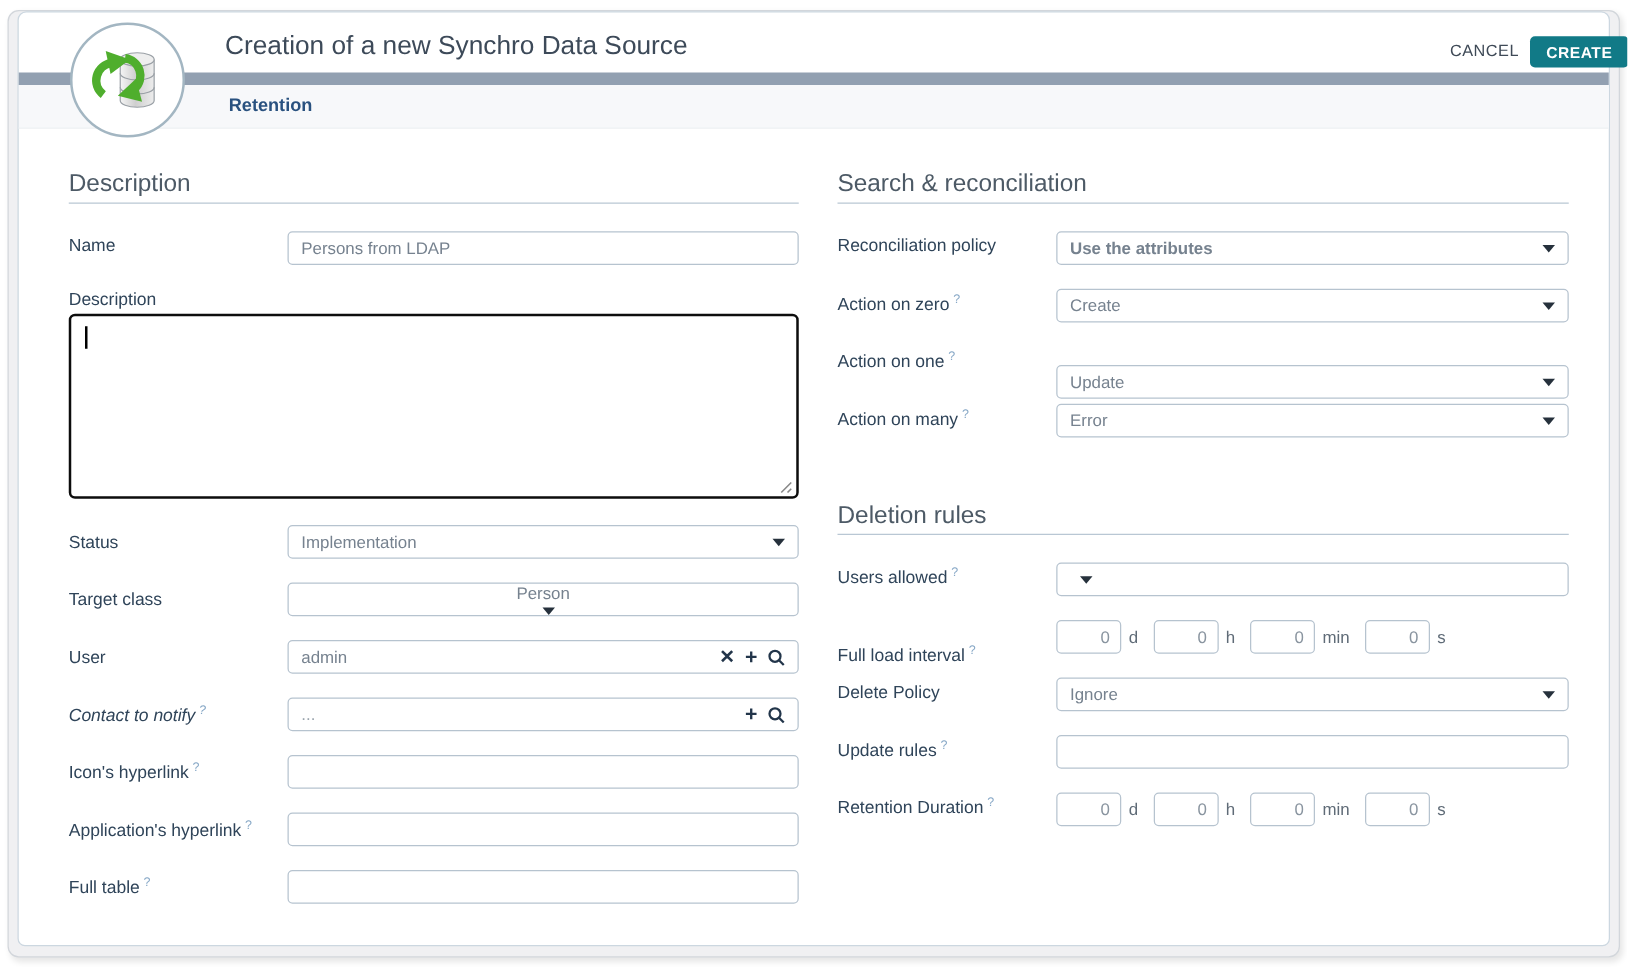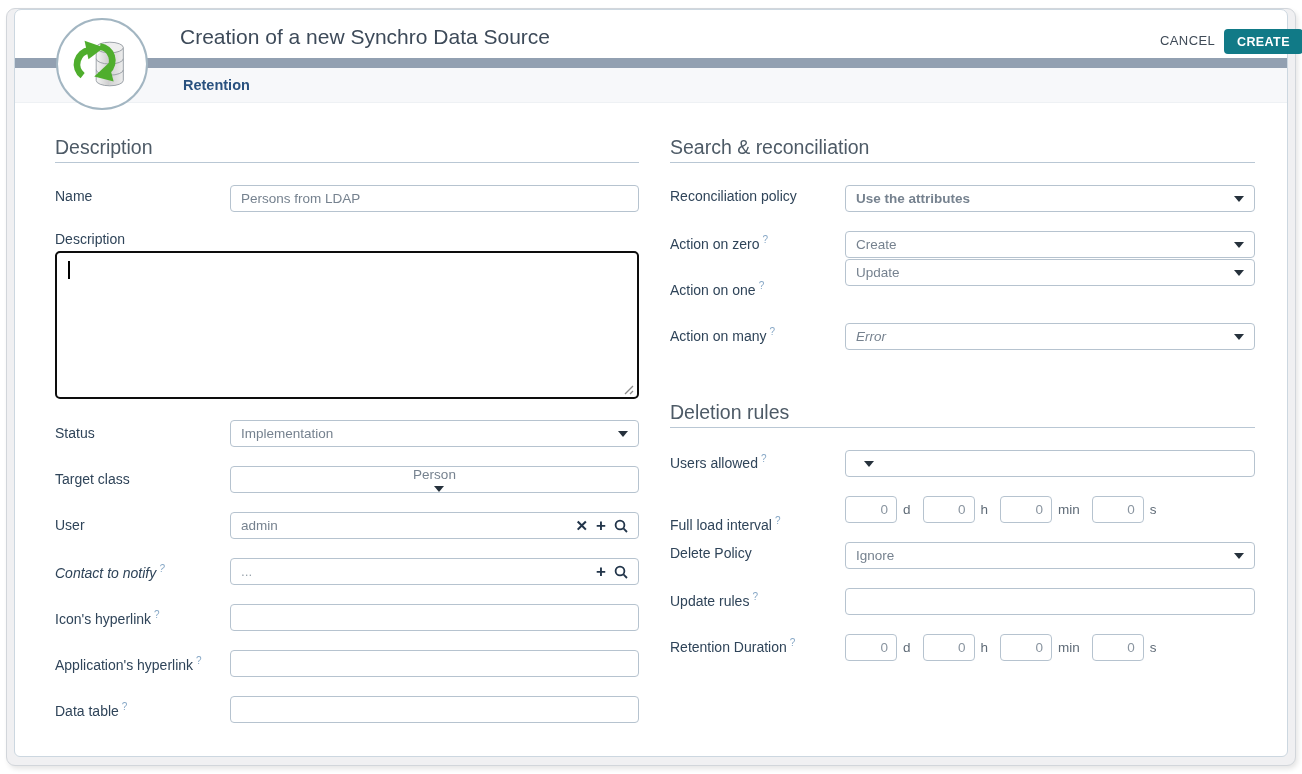--- a/index.html
+++ b/index.html
@@ -167,21 +167,21 @@
     <span>Icon's hyperlink</span><sup>?</sup>
   </label>
   <input class="input lc" style="top: 604px;" type="text">
 
   <label class="flabel ll" style="top:655px;">
     <span>Application's hyperlink</span><sup>?</sup>
   </label>
   <input class="input lc" style="top: 650px;" type="text">
 
   <label class="flabel ll" style="top:701px;">
-    <span>Data table</span><sup>?</sup>
+    <span>Full table</span><sup>?</sup>
   </label>
   <input class="input lc" style="top: 696px;" type="text">
 
   <div class="sec-heading" style="left:670px; top:136px;">Search &amp; reconciliation</div>
   <div class="sec-rule" style="left:670px; top:162px; width:585px;"></div>
 
   <label class="flabel rl" style="top:188px;">Reconciliation policy</label>
   <div class="selectbox rc" style="top:185px;font-weight:bold;">
     <span class="val">Use the attributes</span>
     <span class="caret"></span>
@@ -191,29 +191,29 @@
     <span>Action on zero</span><sup>?</sup>
   </label>
   <div class="selectbox rc" style="top:231px;">
     <span class="val">Create</span>
     <span class="caret"></span>
   </div>
 
   <label class="flabel rl" style="top:280px;">
     <span>Action on one</span><sup>?</sup>
   </label>
-  <div class="selectbox rc" style="top:259px;">
+  <div class="selectbox rc" style="top:292px;">
     <span class="val">Update</span>
     <span class="caret"></span>
   </div>
 
   <label class="flabel rl" style="top:326px;">
     <span>Action on many</span><sup>?</sup>
   </label>
-  <div class="selectbox rc" style="top:323px;font-style:italic;">
+  <div class="selectbox rc" style="top:323px;">
     <span class="val">Error</span>
     <span class="caret"></span>
   </div>
 
   <div class="sec-heading" style="left:670px; top:401px;">Deletion rules</div>
   <div class="sec-rule" style="left:670px; top:427px; width:585px;"></div>
 
   <label class="flabel rl" style="top:453px;">
     <span>Users allowed</span><sup>?</sup>
   </label>

